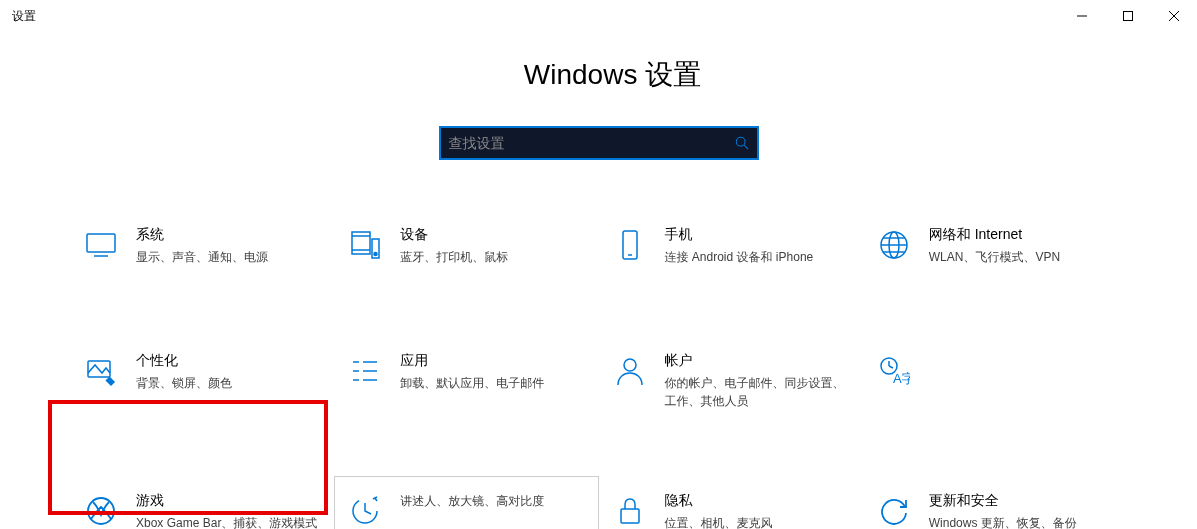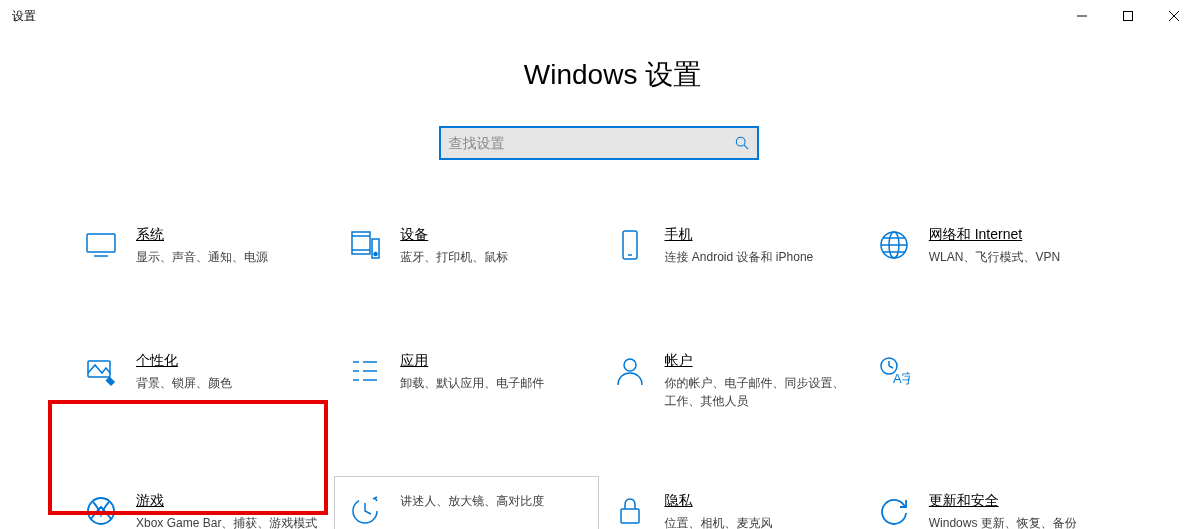--- a/index.html
+++ b/index.html
@@ -50,21 +50,21 @@
       margin-bottom: 50px;
     }
     .search-box {
       width: 320px;
       height: 34px;
       border: 2px solid #0078d7;
       display: flex;
       align-items: center;
       padding: 0 8px;
       position: relative;
-      background: #e5e5e5;
+      background: #0f172a;
     }
     .search-input {
       flex: 1;
       border: none;
       outline: none;
       font-size: 14px;
       color: #666;
       background: transparent;
     }
     .search-input::placeholder { color: #888; }
@@ -98,21 +98,20 @@
       align-items: center;
       justify-content: center;
       margin-top: 2px;
     }
     .category-icon svg { width: 32px; height: 32px; }
     .category-text { flex: 1; min-width: 0; }
     .category-title {
       font-size: 14px;
       color: #000;
       margin-bottom: 4px;
-      text-decoration: underline;
     }
     .category-desc {
       font-size: 12px;
       color: #404040;
       line-height: 1.5;
     }
     .category.hovered {
       border: 1px solid #ccc;
       padding: 15px 13px;
     }

